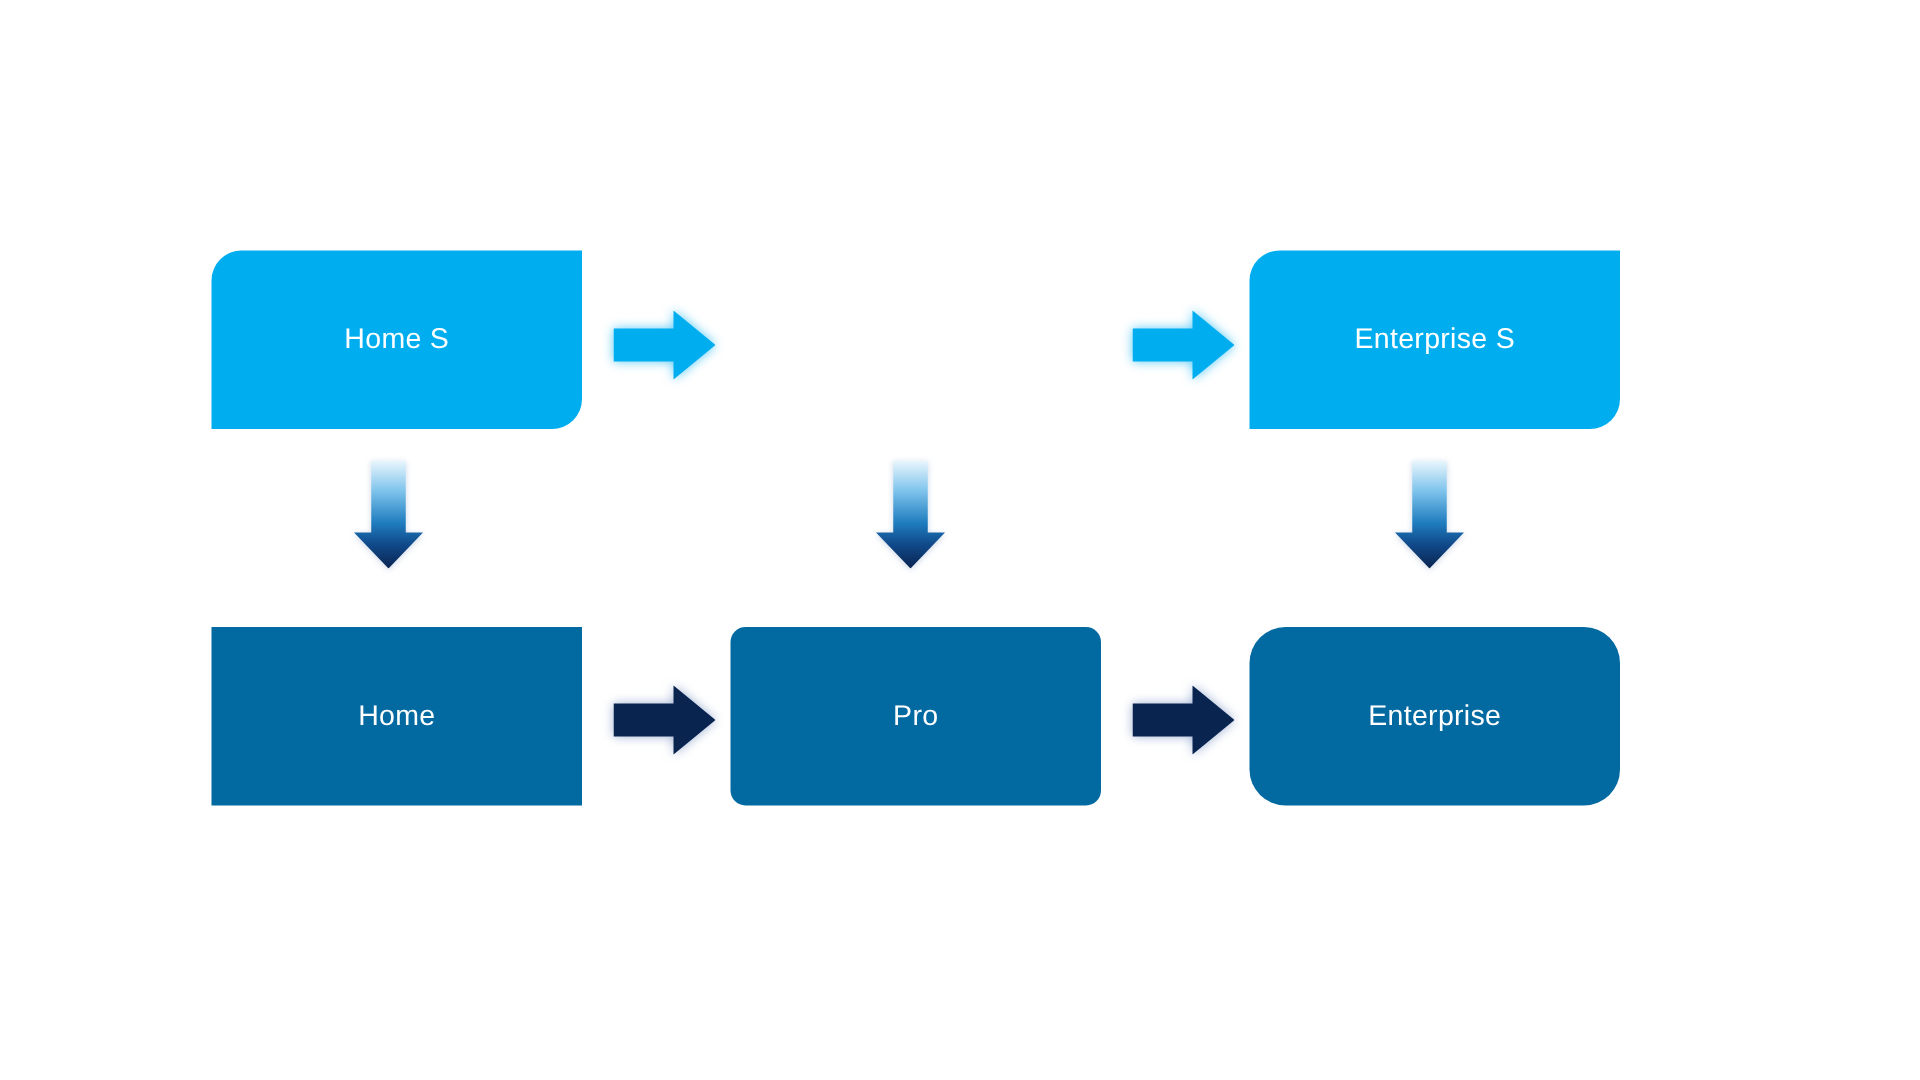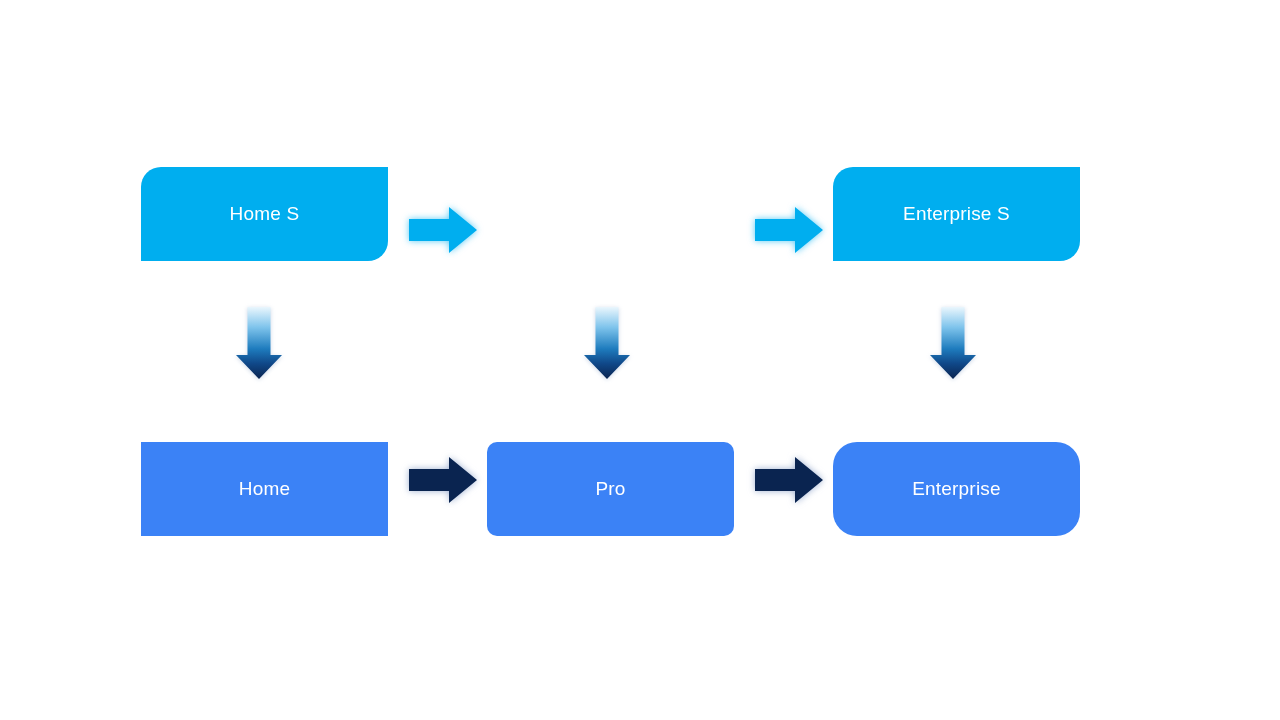--- a/index.html
+++ b/index.html
@@ -11,34 +11,34 @@
   .canvas {
     position: relative;
     width: 1280px;
     height: 720px;
     background: #ffffff;
     overflow: hidden;
   }
   .box {
     position: absolute;
     width: 247px;
-    height: 94px;
+    height: 119px;
     display: flex;
     align-items: center;
     justify-content: center;
     box-sizing: border-box;
   }
   .box.top-row {
     top: 167px;
     background: #00AEEF;
     border-radius: 20px 0 20px 0; 
   }
   .box.bottom-row {
-    top: 442px;
-    background: #3b82f6;
+    top: 418px;
+    background: #0369a1;
   }
   .col-0 { left: 141px; }
   .col-1 { left: 487px; border-radius: 10px; }
   .col-2 { left: 833px; border-radius: 24px; }
   .box-label {
     color: #ffffff;
     font-size: 19px;
     font-weight: 400;
     letter-spacing: 0.2px;
     white-space: nowrap;

